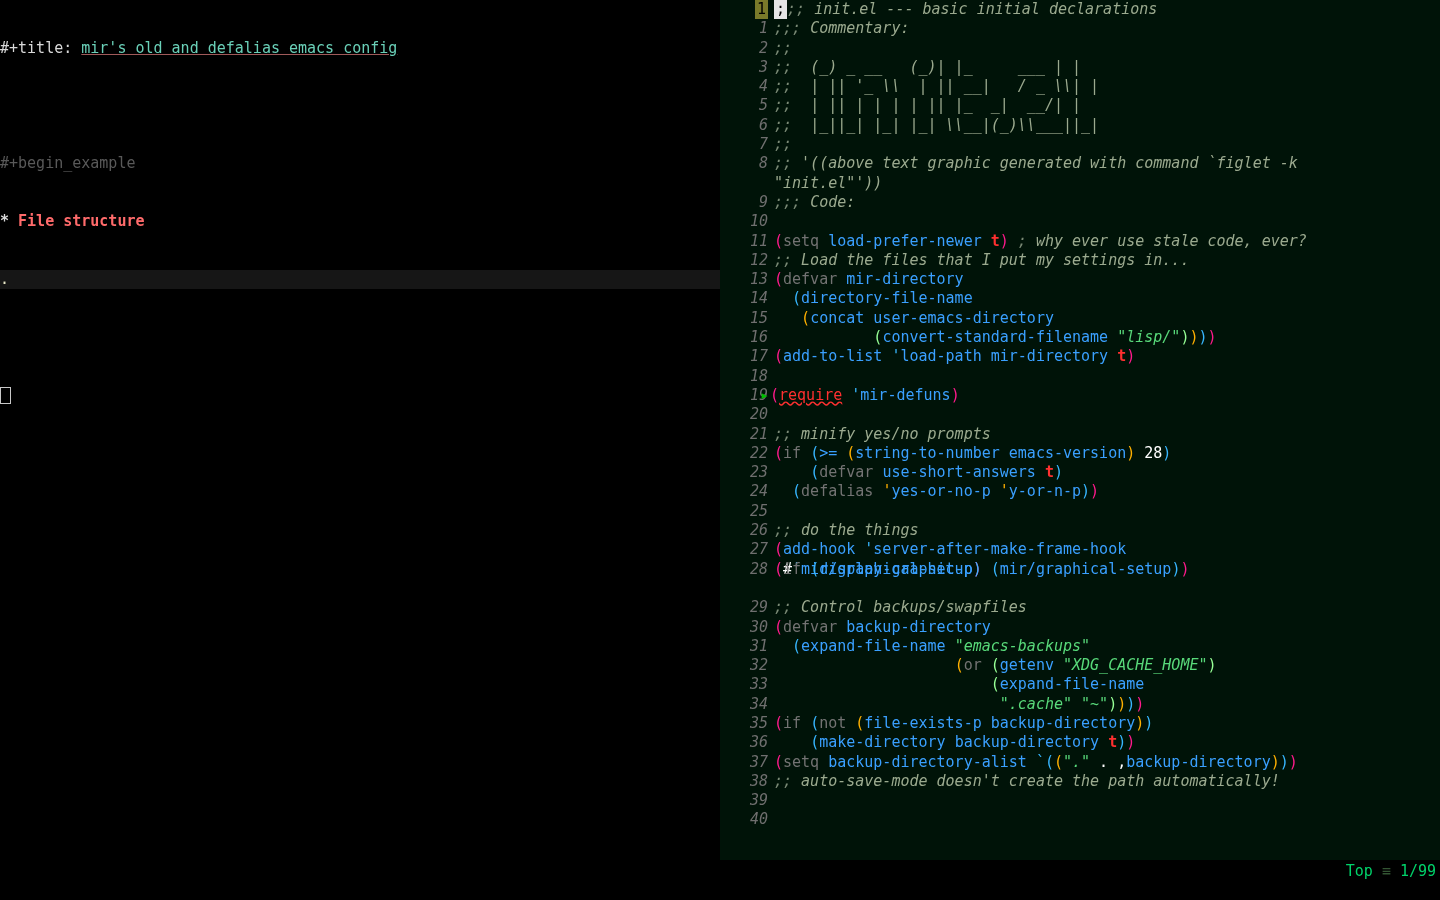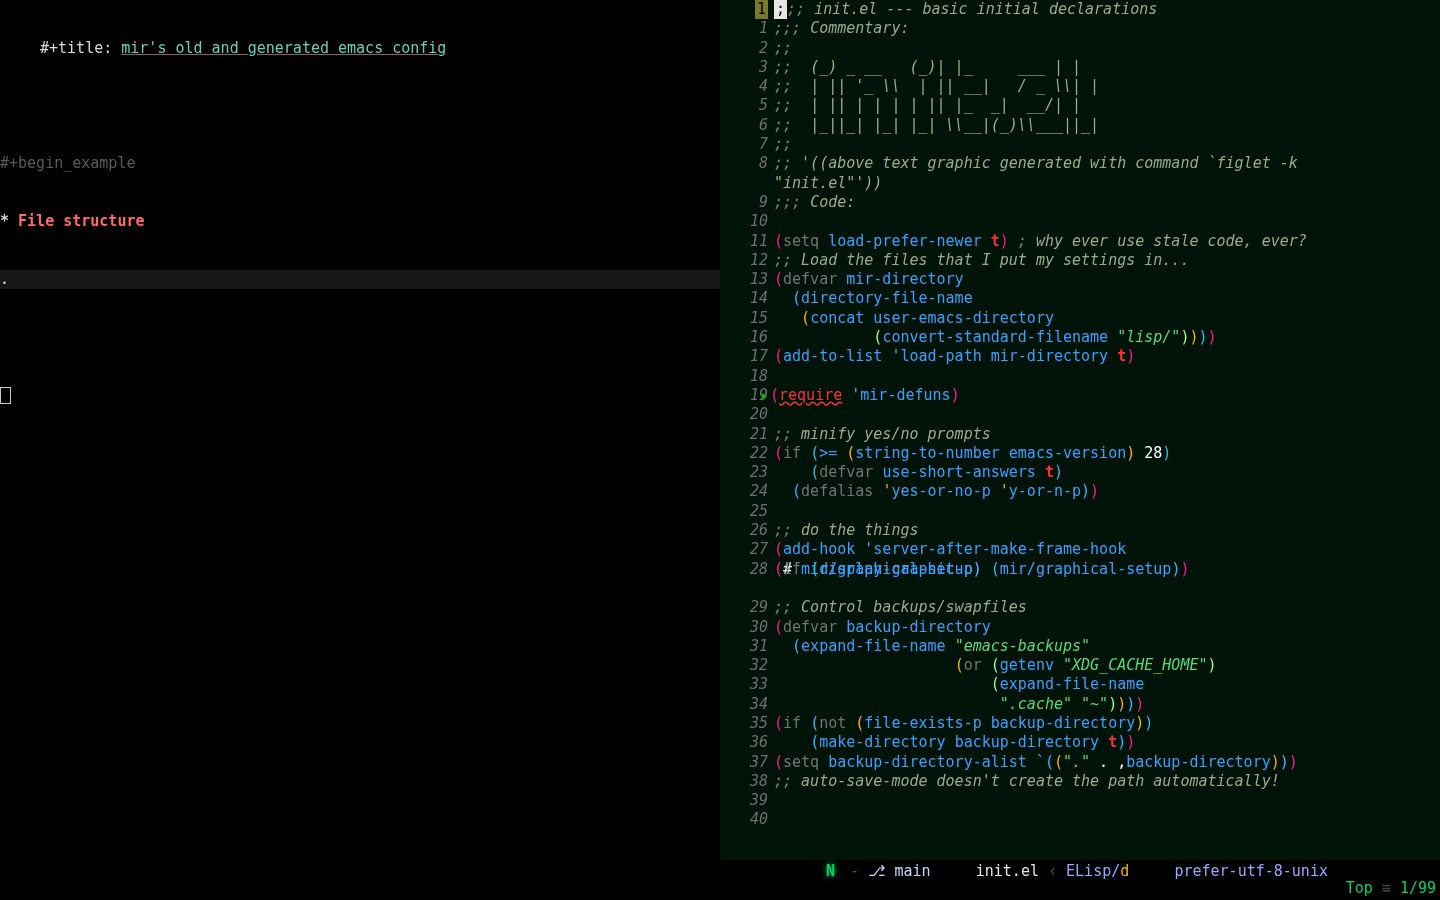--- a/index.html
+++ b/index.html
@@ -8,21 +8,21 @@
     background: #000; color: #fff;
     font-family: "Consolas","DejaVu Sans Mono","Liberation Mono",monospace;
     font-size: 15px; line-height: 19.3px;
     overflow: hidden;
   }
   .app { display: flex; flex-direction: column; height: 100%; }
   .panes { display: flex; flex: 1; overflow: hidden; }
   .pane { flex: 0 0 50%; overflow: hidden; white-space: pre; }
   .left .line, .right .line { height: 19.3px; }
   .dim { color: #595959; }
-  .title-key { color: #d9d9d9; margin-left: 40px; }
+  .title-key { color: #d9d9d9; }
   .title-val { color: #6ad0b8; text-decoration: underline; text-decoration-color: #a05a5a; }
   .head1-star { color: #d9d9d9; font-weight: bold; }
   .head1 { color: #ff6b6b; font-weight: bold; }
   .block { background: #161616; display: inline-block; min-width: 810px; }
   .block .b-wht { color: #e8e8c8; }
   .caret { display:inline-block; border:1px solid #c8c8c8; height:17px; vertical-align:middle; }
   .caret::after { content:"\00a0"; }
 
   .right { background: #001308; position: relative; }
   .right .gutter { position:absolute; left:0; top:0; width:48px; text-align:right; color:#6f6f6f; font-style: italic; }
@@ -47,60 +47,49 @@
   .ml-left { flex:0 0 820px; }
   .ml-right { flex:1; position:relative; }
   .ml-right .base { color:#444; position:absolute; left:0;}
   .ml-evil { color:#00d26a; text-shadow: 0 0 6px #00d26a; font-weight:bold; padding:0 6px;}
   .ml-sep  { color:#555; }
   .ml-branch { color:#c2d8ff; }
   .ml-file { color:#e8e8e8; }
   .ml-mode { color:#9aa6ff; }
   .ml-mode-d { color:#ffb000; }
   .ml-enc { color:#9aa6ff; }
-  .ml-pos { color:#00d26a; position:absolute; right:4px;margin-top:17px;}
+  .ml-pos { color:#00d26a; position:absolute; right:4px;}
   .ml-pos .dim2{ color:#335533;}
   .echo { height: 20px; background:#000; }
 </style>
 </head>
 <body>
 
 <div class="app">
   <div class="panes">
 
     <div class="pane left">
-      <div class="line"><span class="title-key">#+title: </span><span class="title-val">mir's old and generated emacs config</span></div>
+      <div class="line"><span class="title-key">#+title: </span><span class="title-val">mir's old and defalias emacs config</span></div>
       <div class="line"></div>
       <div class="line dim">#+begin_example</div>
       <div class="line"><span class="head1-star">* </span><span class="head1">File structure</span></div>
       <div id="tree-host"><div class="line block"><span class="b-wht">.</span><span class="b-wht"></span></div></div>
       <div class="line"></div>
       <div class="line"><span class="caret"></span></div>
     </div>
 
     <div class="pane right">
       <div class="gutter" id="gutter-host"><div class="line"><span class="gut-first">1</span></div><div class="line">1</div><div class="line">2</div><div class="line">3</div><div class="line">4</div><div class="line">5</div><div class="line">6</div><div class="line">7</div><div class="line">8</div><div class="line"></div><div class="line">9</div><div class="line">10</div><div class="line">11</div><div class="line">12</div><div class="line">13</div><div class="line">14</div><div class="line">15</div><div class="line">16</div><div class="line">17</div><div class="line">18</div><div class="line">19</div><div class="line">20</div><div class="line">21</div><div class="line">22</div><div class="line">23</div><div class="line">24</div><div class="line">25</div><div class="line">26</div><div class="line">27</div><div class="line">28</div><div class="line"></div><div class="line">29</div><div class="line">30</div><div class="line">31</div><div class="line">32</div><div class="line">33</div><div class="line">34</div><div class="line">35</div><div class="line">36</div><div class="line">37</div><div class="line">38</div><div class="line">39</div><div class="line">40</div></div>
       <div class="code" id="code-host"><div class="line"><span class="cursor-box">;</span><span class="cmt-delim">;; </span><span class="cmt">init.el --- basic initial declarations</span></div><div class="line"><span class="cmt-delim">;;; </span><span class="cmt">Commentary:</span></div><div class="line"><span class="cmt-delim">;;</span></div><div class="line"><span class="cmt-delim">;;  </span><span class="cmt">(_) _ __   (_)| |_     ___ | |</span></div><div class="line"><span class="cmt-delim">;;  </span><span class="cmt">| || '_ \\  | || __|   / _ \\| |</span></div><div class="line"><span class="cmt-delim">;;  </span><span class="cmt">| || | | | | || |_  _|  __/| |</span></div><div class="line"><span class="cmt-delim">;;  </span><span class="cmt">|_||_| |_| |_| \\__|(_)\\___||_|</span></div><div class="line"><span class="cmt-delim">;;</span></div><div class="line"><span class="cmt-delim">;; </span><span class="cmt">'((above text graphic generated with command `figlet -k</span><br><span style="padding-left:0"></span><span class="cmt">"init.el"'))</span></div><div class="line">&nbsp;</div><div class="line"><span class="cmt-delim">;;; </span><span class="cmt">Code:</span></div><div class="line">&nbsp;</div><div class="line"><span class="p1">(</span><span class="key">setq</span> <span class="sym">load-prefer-newer</span> <span class="const">t</span><span class="p1">)</span> <span class="cmt-delim">; </span><span class="cmt">why ever use stale code, ever?</span></div><div class="line"><span class="cmt-delim">;; </span><span class="cmt">Load the files that I put my settings in...</span></div><div class="line"><span class="p1">(</span><span class="key">defvar</span> <span class="sym">mir-directory</span></div><div class="line">  <span class="p2">(</span><span class="sym">directory-file-name</span></div><div class="line">   <span class="p3">(</span><span class="sym">concat</span> <span class="sym">user-emacs-directory</span></div><div class="line">           <span class="p4">(</span><span class="sym">convert-standard-filename</span> <span class="str">"lisp/"</span><span class="p4">)</span><span class="p3">)</span><span class="p2">)</span><span class="p1">)</span></div><div class="line"><span class="p1">(</span><span class="sym">add-to-list</span> <span class="p2">'</span><span class="sym">load-path</span> <span class="sym">mir-directory</span> <span class="const">t</span><span class="p1">)</span></div><div class="line">&nbsp;</div><div class="line"><span class="arrow-ind">▸</span><span class="p1">(</span><span class="err">require</span> <span class="p2">'</span><span class="sym">mir-defuns</span><span class="p1">)</span></div><div class="line">&nbsp;</div><div class="line"><span class="cmt-delim">;; </span><span class="cmt">minify yes/no prompts</span></div><div class="line"><span class="p1">(</span><span class="key">if</span> <span class="p2">(</span><span class="sym">&gt;=</span> <span class="p3">(</span><span class="sym">string-to-number</span> <span class="sym">emacs-version</span><span class="p3">)</span> <span class="num">28</span><span class="p2">)</span></div><div class="line">    <span class="p2">(</span><span class="key">defvar</span> <span class="sym">use-short-answers</span> <span class="const">t</span><span class="p2">)</span></div><div class="line">  <span class="p2">(</span><span class="key">defalias</span> <span class="p3">'</span><span class="sym">yes-or-no-p</span> <span class="p3">'</span><span class="sym">y-or-n-p</span><span class="p2">)</span><span class="p1">)</span></div><div class="line">&nbsp;</div><div class="line"><span class="cmt-delim">;; </span><span class="cmt">do the things</span></div><div class="line"><span class="p1">(</span><span class="sym">add-hook</span> <span class="p2">'</span><span class="sym">server-after-make-frame-hook</span><br>&nbsp;#<span class="p2">'</span><span class="sym">mir/graphical-setup</span><span class="p1">)</span></div><div class="line"><span class="p1">(</span><span class="key">if</span> <span class="p2">(</span><span class="sym">display-graphic-p</span><span class="p2">)</span> <span class="p2">(</span><span class="sym">mir/graphical-setup</span><span class="p2">)</span><span class="p1">)</span></div><div class="line">&nbsp;</div><div class="line"><span class="cmt-delim">;; </span><span class="cmt">Control backups/swapfiles</span></div><div class="line"><span class="p1">(</span><span class="key">defvar</span> <span class="sym">backup-directory</span></div><div class="line">  <span class="p2">(</span><span class="sym">expand-file-name</span> <span class="str">"emacs-backups"</span></div><div class="line">                    <span class="p3">(</span><span class="key">or</span> <span class="p4">(</span><span class="sym">getenv</span> <span class="str">"XDG_CACHE_HOME"</span><span class="p4">)</span></div><div class="line">                        <span class="p4">(</span><span class="sym">expand-file-name</span></div><div class="line">                         <span class="str">".cache"</span> <span class="str">"~"</span><span class="p4">)</span><span class="p3">)</span><span class="p2">)</span><span class="p1">)</span></div><div class="line"><span class="p1">(</span><span class="key">if</span> <span class="p2">(</span><span class="key">not</span> <span class="p3">(</span><span class="sym">file-exists-p</span> <span class="sym">backup-directory</span><span class="p3">)</span><span class="p2">)</span></div><div class="line">    <span class="p2">(</span><span class="sym">make-directory</span> <span class="sym">backup-directory</span> <span class="const">t</span><span class="p2">)</span><span class="p1">)</span></div><div class="line"><span class="p1">(</span><span class="key">setq</span> <span class="sym">backup-directory-alist</span> <span class="p2">`(</span><span class="p3">(</span><span class="str">"."</span> . ,<span class="sym">backup-directory</span><span class="p3">)</span><span class="p2">)</span><span class="p1">)</span></div><div class="line"><span class="cmt-delim">;; </span><span class="cmt">auto-save-mode doesn't create the path automatically!</span></div></div>
     </div>
 
   </div>
 
   <div class="modeline">
     <div class="ml-left"></div>
     <div class="ml-right">
-      <span class="base">
-        <span class="ml-evil">N</span>
-        <span class="ml-sep">  -</span>
-        <span class="ml-branch">⎇</span><span class="ml-branch"> main</span>
-        <span>&nbsp;&nbsp;&nbsp;</span>
-        <span class="ml-file">init.el</span>
-        <span class="ml-sep"> ‹ </span>
-        <span class="ml-mode">ELisp</span><span class="ml-mode">/</span><span class="ml-mode-d">d</span>
-        <span>&nbsp;&nbsp;&nbsp;</span>
-        <span class="ml-enc">prefer-utf-8-unix</span>
-      </span>
       <span class="ml-pos">
         <span>Top</span><span class="dim2"> ≡ </span><span>1/99</span>
       </span>
     </div>
   </div>
   <div class="echo"></div>
 </div>
 
 </body></html>

